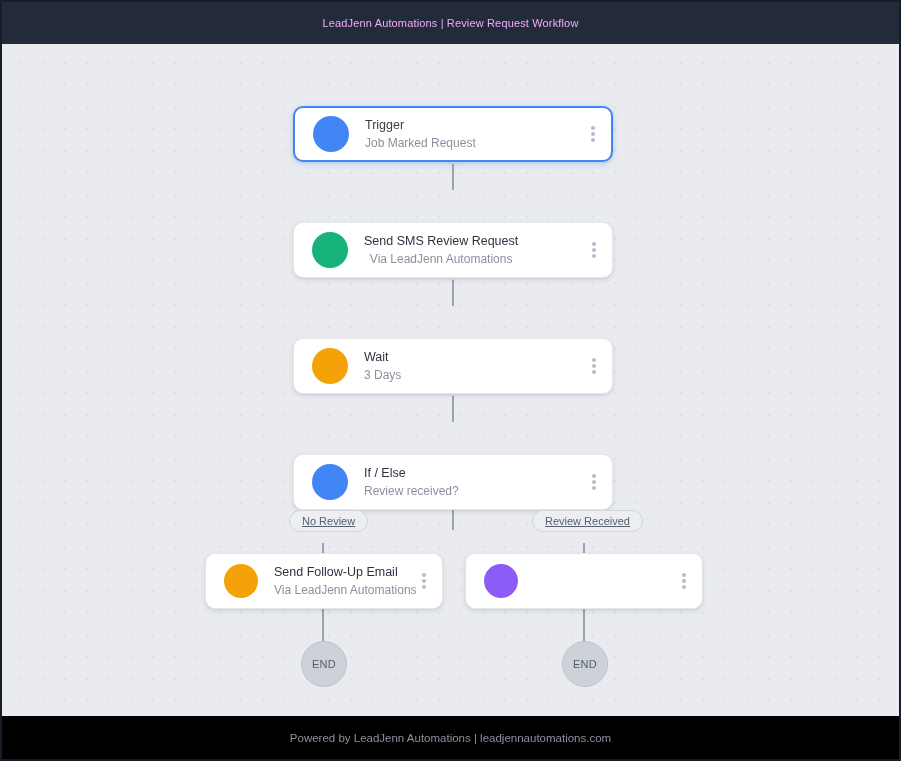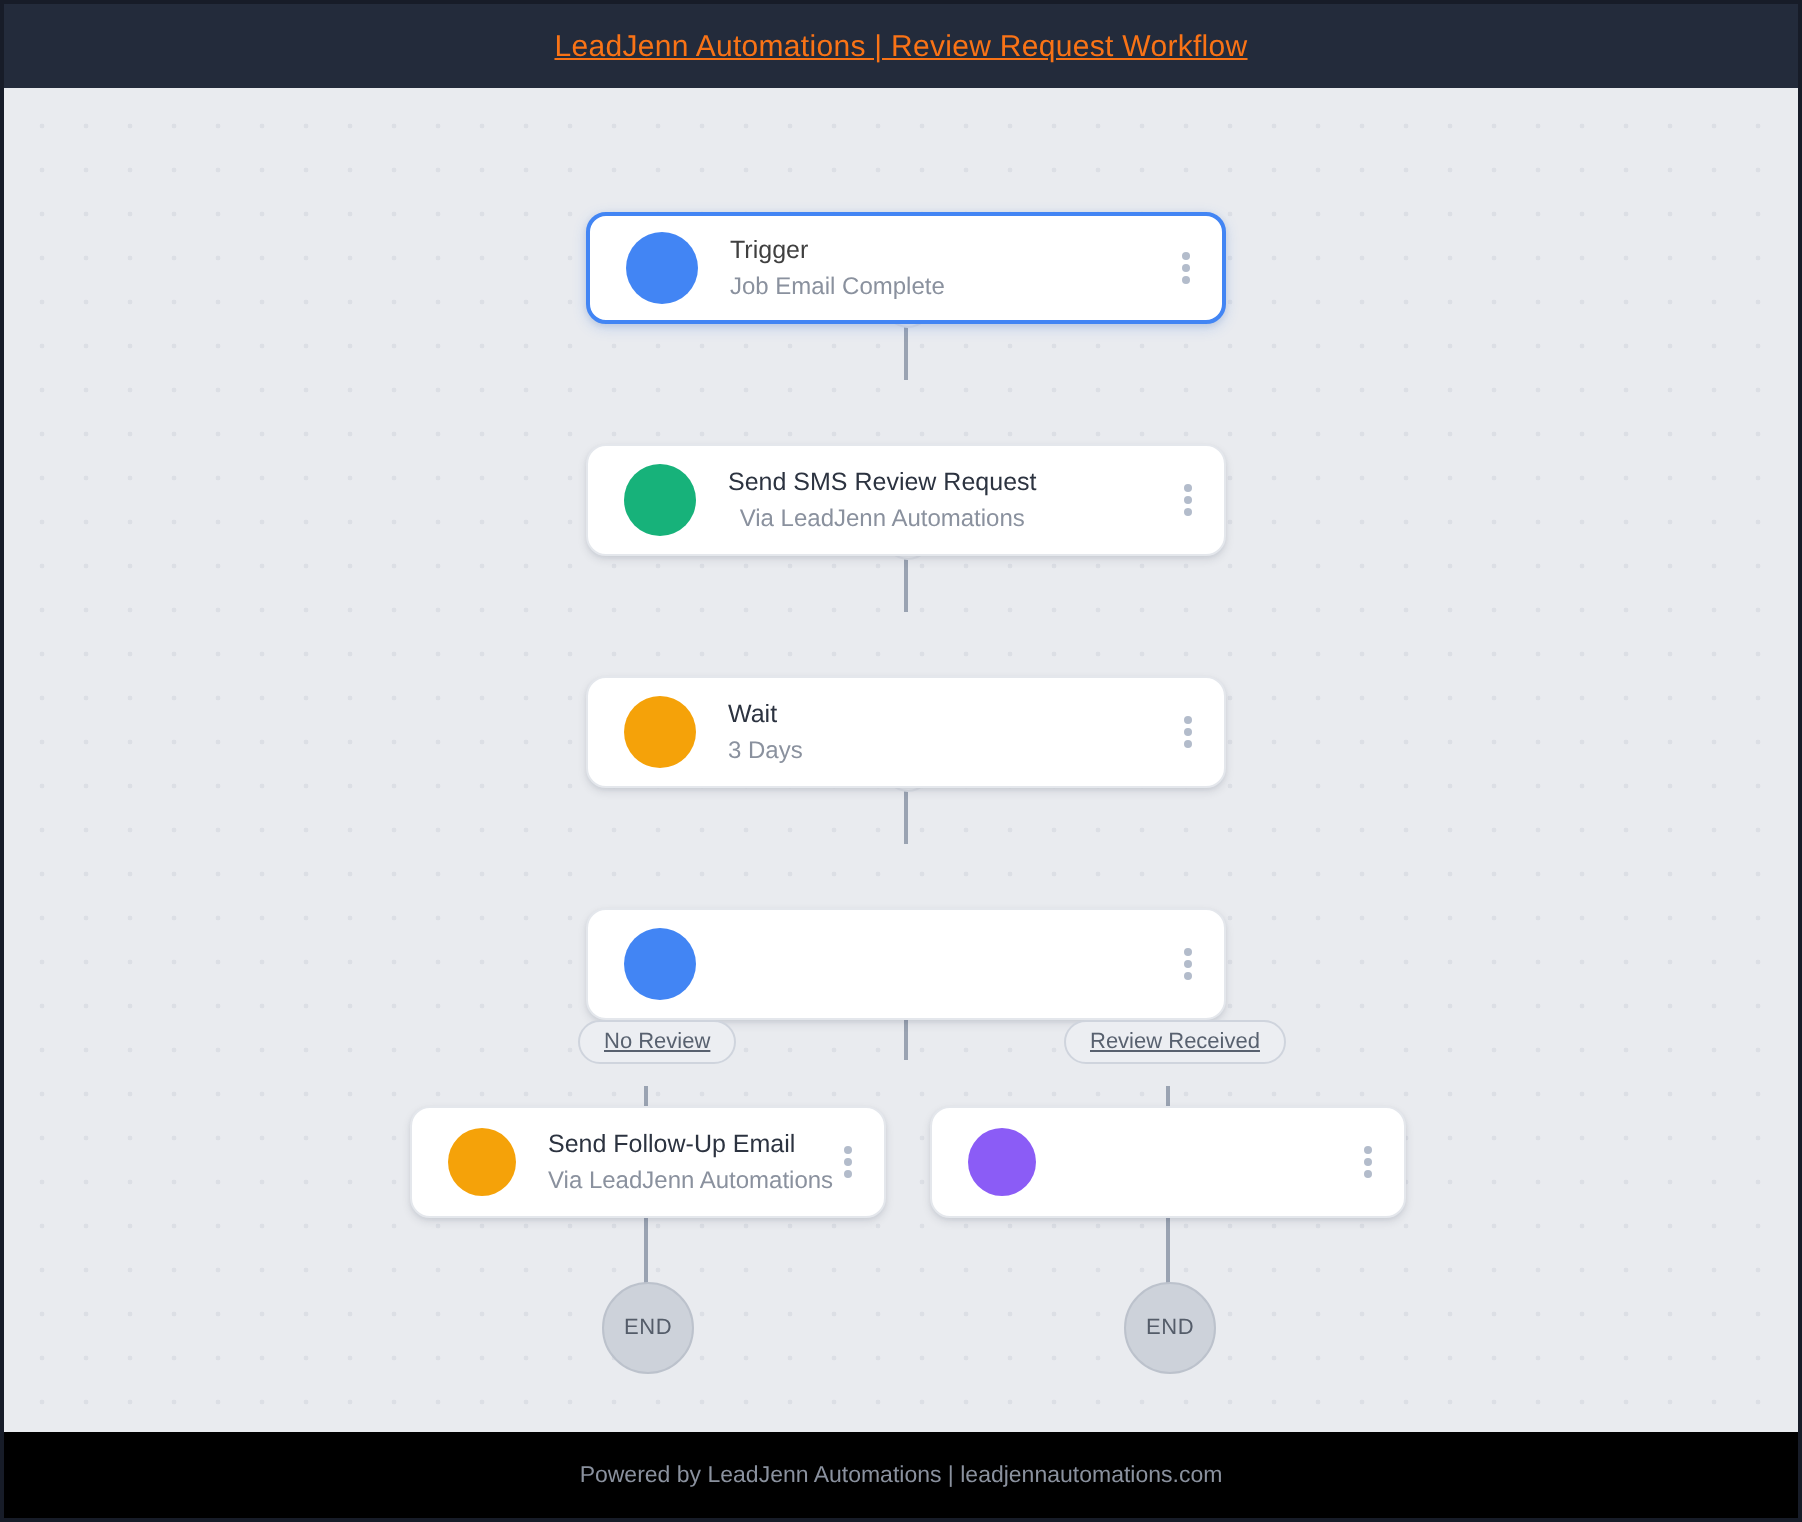--- a/index.html
+++ b/index.html
@@ -13,21 +13,21 @@
     position:relative;width:901px;height:761px;box-sizing:border-box;
     border:2px solid #171c28;background:#f7f8fa;overflow:hidden;
   }
 
   
   #header{
     position:absolute;left:0;top:0;width:897px;height:42px;
     background:#232b3b;display:flex;align-items:center;justify-content:center;
   }
   #header .title{
-    color:#f97316;font-size:15px;letter-spacing:.15px;white-space:nowrap;text-decoration:underline;
+    color:#f0abfc;font-size:11px;letter-spacing:.15px;white-space:nowrap;
   }
 
   
   #canvas{
     position:absolute;left:0;top:42px;width:897px;height:672px;
     background-color:#e9ebef;
     background-image:radial-gradient(circle, #dcdfe5 1.2px, transparent 1.3px);
     background-size:22px 22px;background-position:8px 8px;
     overflow:hidden;
   }
@@ -125,21 +125,21 @@
       <span>+</span>
     </div>
     <div class="plus" style="left:440px;top:328px;">
       <span>+</span>
     </div>
 
     <div class="node selected" style="left:291px;top:62px;width:320px;height:56px;">
       <span class="dot" style="width:36px;height:36px;background:#4285f4;"></span>
       <span class="txt">
         <span class="t1 accent">Trigger</span>
-        <span class="t2">Job Email Complete</span>
+        <span class="t2">Job Marked Request</span>
       </span>
       <span class="kebab">
           <i></i>
           <i></i>
           <i></i>
         </span>
     </div>
 
     <div class="node" style="left:291px;top:178px;width:320px;height:56px;text-align:center;">
       <span class="dot" style="width:36px;height:36px;background:#17b27a;"></span>
@@ -162,20 +162,24 @@
       </span>
       <span class="kebab">
           <i></i>
           <i></i>
           <i></i>
         </span>
     </div>
 
     <div class="node" style="left:291px;top:410px;width:320px;height:56px;">
       <span class="dot" style="width:36px;height:36px;background:#4285f4;"></span>
+      <span class="txt">
+        <span class="t1">If / Else</span>
+        <span class="t2">Review received?</span>
+      </span>
       <span class="kebab">
           <i></i>
           <i></i>
           <i></i>
         </span>
     </div>
 
     <div class="pill" style="left:287px;top:466px;">
       <span>No Review</span>
     </div>

